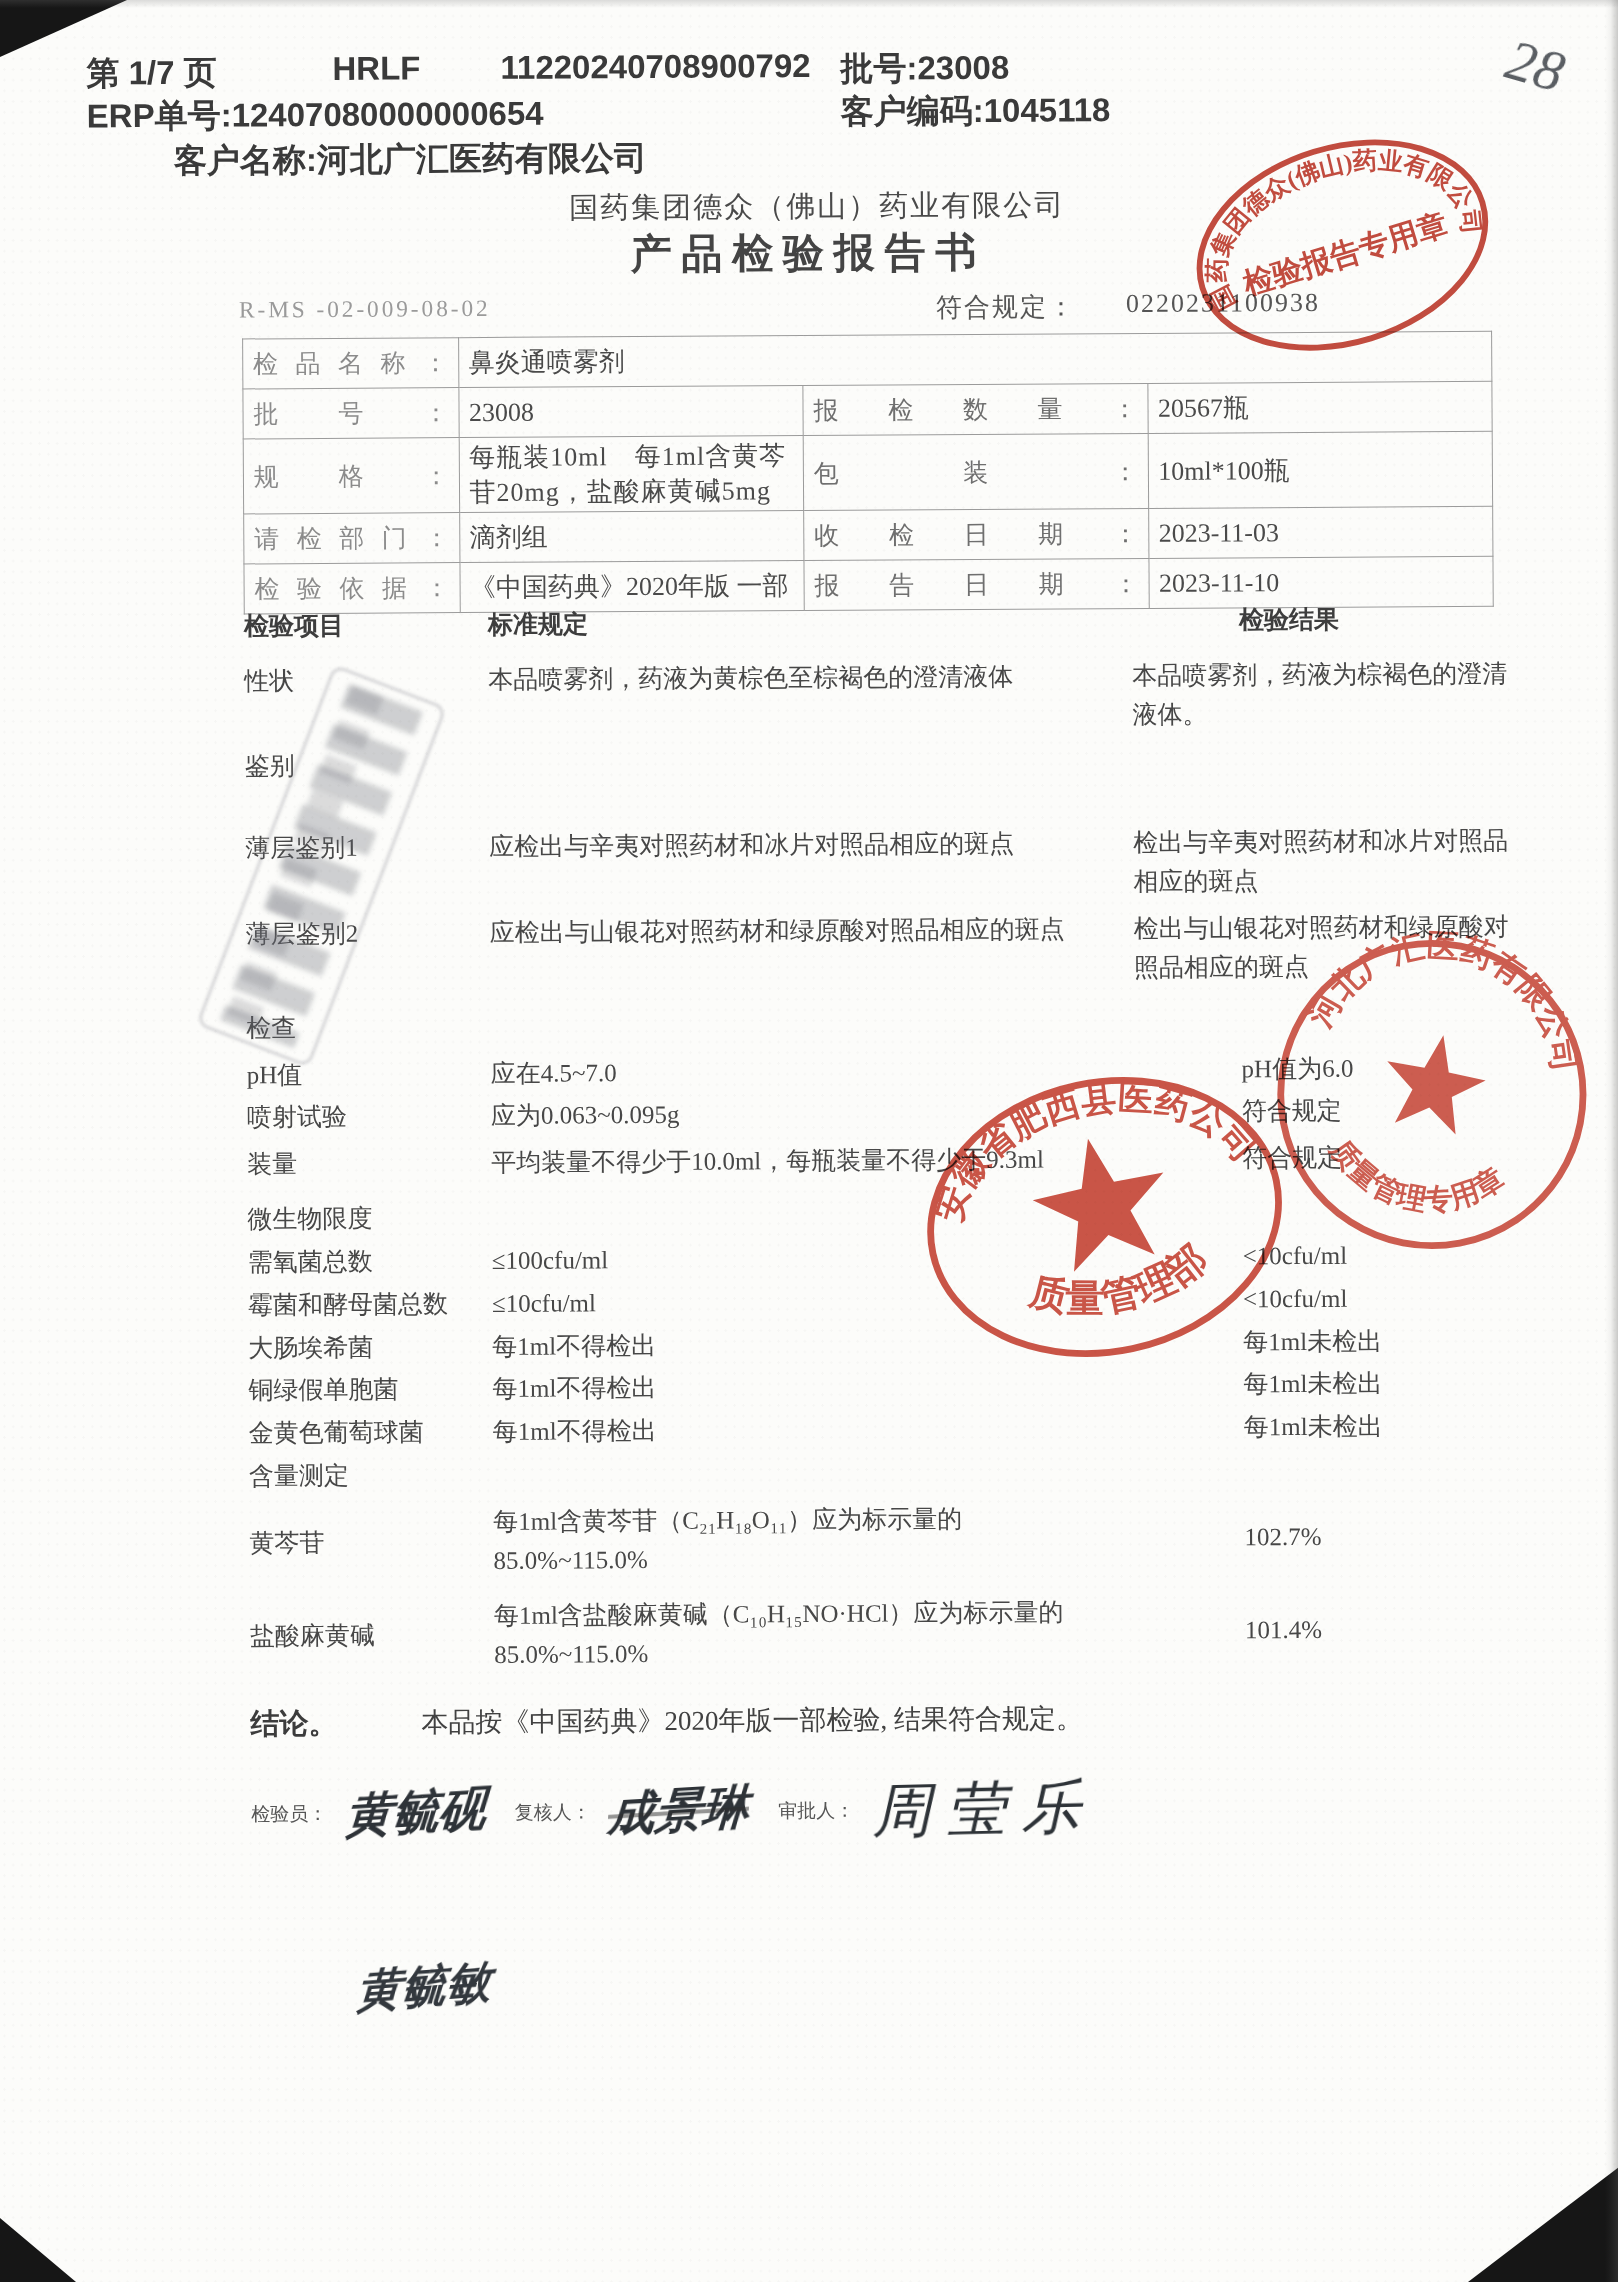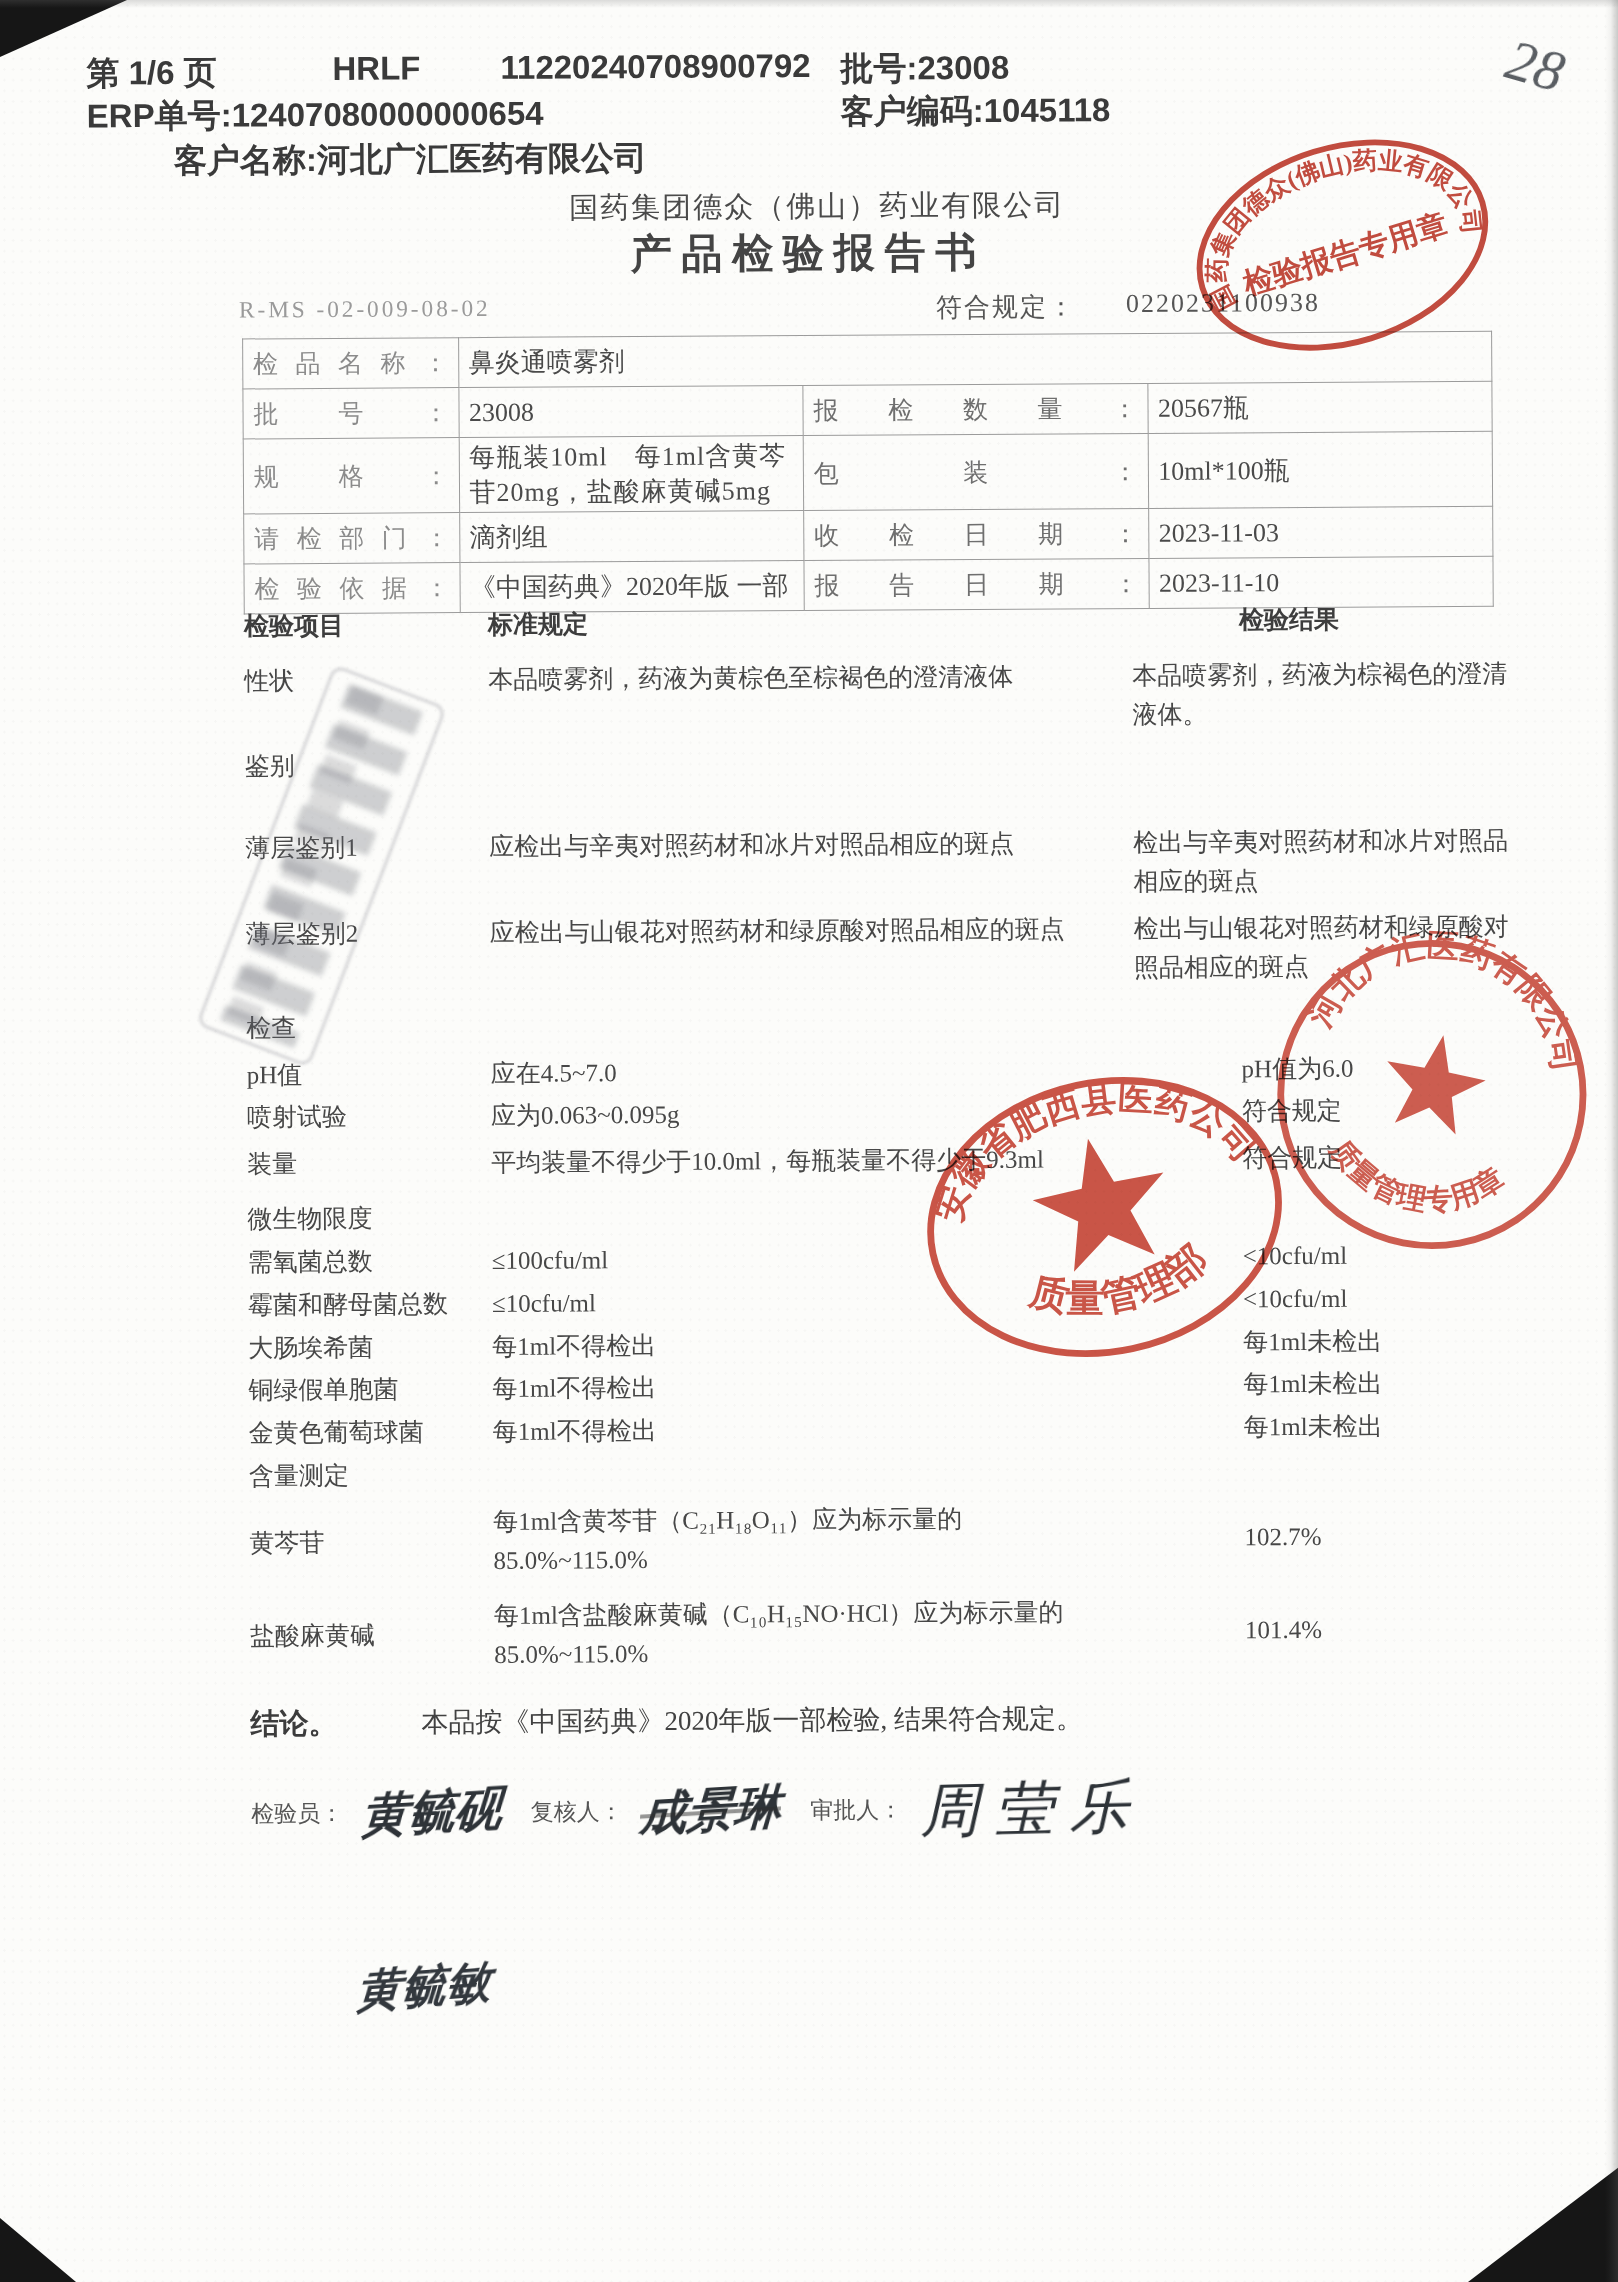--- a/index.html
+++ b/index.html
@@ -47,21 +47,21 @@
   .hdr .c-res{font-weight:600; color:#3d3d3d; padding-left:146px;}
   .mb-xs{margin-bottom:3.9px;} .mb-s{margin-bottom:7.8px;}
   .mb-m{margin-bottom:15.6px;} .mb-xl{margin-bottom:43px;}
 
   .conclusion{display:flex; margin-top:29px;}
   .concl-label{width:171px; font-weight:bold; font-size:29px; color:#3c3c3c; flex:none;}
   .concl-text{font-size:27px; color:#414141;}
 
   
   .sign-row{display:flex; align-items:center; margin-top:51px;}
-  .sig-label{font-size:23px; color:#555; flex:none;}
+  .sig-label{font-size:19px; color:#555; flex:none;}
   .hw{font-family:"Liberation Serif",serif; font-style:italic; font-weight:700;
     font-size:47px; color:#2e3338; transform:rotate(-3deg) skewX(-7deg);
     filter:blur(0.4px); margin:0 29px 0 17.6px; flex:none;}
   .hw-strike{text-decoration:line-through; text-decoration-color:rgba(45,45,45,.5);}
   .hw-approver{font-weight:400; font-size:59px; letter-spacing:15.6px;
     transform:rotate(-1deg); filter:blur(0.3px);}
   .hw2{position:absolute; left:351px; top:1955px; font-family:"Liberation Serif",serif;
     font-style:italic; font-weight:700; font-size:45px; color:#33383e;
     transform:rotate(-4deg) skewX(-8deg); filter:blur(0.4px);}
 
@@ -97,21 +97,21 @@
     background:linear-gradient(to left, rgba(90,90,90,.35), rgba(120,120,120,.08) 60%, transparent);}
   .edge-top{position:absolute; left:0; top:0; width:100%; height:7.8px;
     background:linear-gradient(to bottom, rgba(120,120,120,.25), transparent);}
 </style>
 </head>
 <body>
 
 <div class="page">
   <div class="content">
 
-    <span class="abs h-bold" style="left:93px; top:47px;">第 1/6 页</span>
+    <span class="abs h-bold" style="left:93px; top:47px;">第 1/7 页</span>
     <span class="abs h-bold" style="left:339px; top:47px;">HRLF</span>
     <span class="abs h-bold" style="left:507px; top:47px;">11220240708900792</span>
     <span class="abs h-bold" style="left:847px; top:47px;">批号:23008</span>
     <span class="abs h-bold" style="left:93px; top:90px;">ERP单号:12407080000000654</span>
     <span class="abs h-bold" style="left:847px; top:90px;">客户编码:1045118</span>
     <span class="abs h-bold" style="left:180px; top:135px;">客户名称:河北广汇医药有限公司</span>
     <span class="abs h-co" style="left:575px; top:187px;">国药集团德众（佛山）药业有限公司</span>
     <span class="abs h-title" style="left:636px; top:226px;">产品检验报告书</span>
     <span class="abs h-doccode" style="left:244px; top:293px;">R-MS -02-009-08-02</span>
     <span class="abs h-repno" style="left:941px; top:291px;">符合规定：</span>

